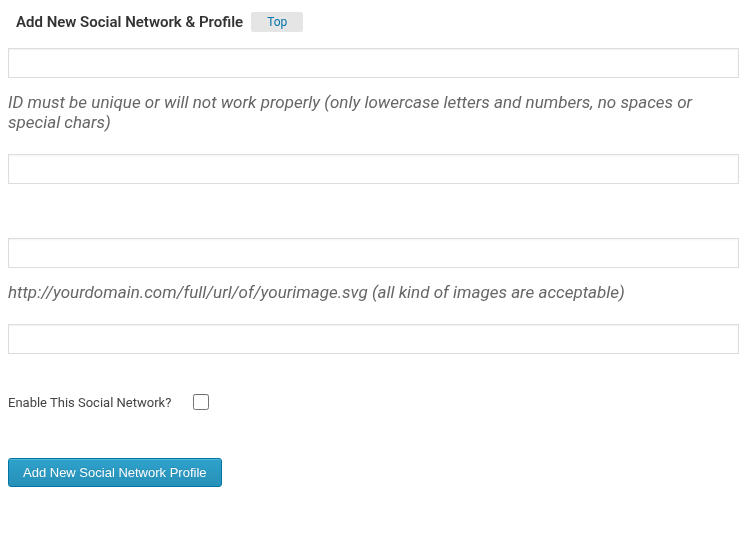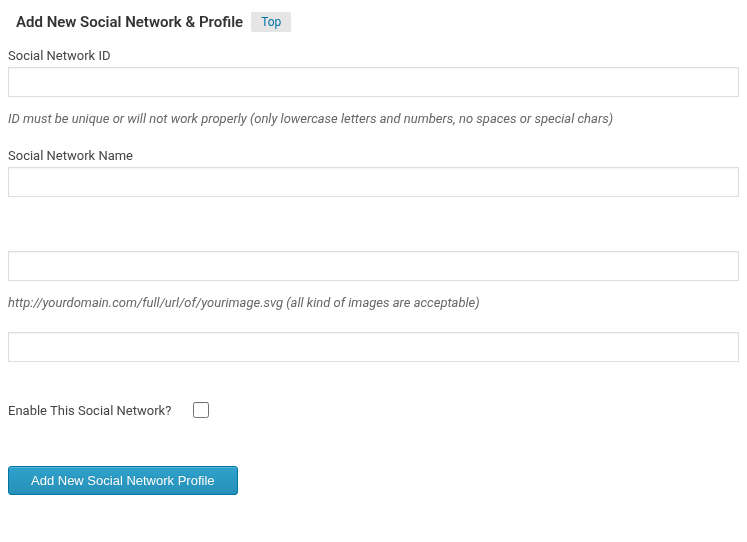--- a/index.html
+++ b/index.html
@@ -20,21 +20,21 @@
     }
     .header h1 {
       font-size: 15px;
       font-weight: 600;
       color: #333;
     }
     .top-link {
       background: #e5e5e5;
       color: #0073aa;
       font-size: 12px;
-      padding: 3px 10px;
+      padding: 3px 16px;
       border-radius: 2px;
       cursor: pointer;
       text-decoration: none;
     }
     .field-group {
       margin-bottom: 14px;
     }
     .field-label {
       display: block;
       font-size: 13px;
@@ -46,21 +46,21 @@
       height: 30px;
       border: 1px solid #ddd;
       background: #fff;
       font-size: 13px;
       padding: 4px 8px;
       box-shadow: inset 0 1px 2px rgba(0,0,0,0.05);
     }
     .hint {
       font-style: italic;
       color: #666;
-      font-size: 13px;
+      font-size: 17px;
       margin-top: 6px;
       margin-bottom: 22px;
     }
     .spacer-lg { height: 40px; }
     .checkbox-row {
       display: flex;
       align-items: center;
       gap: 22px;
       margin-top: 40px;
       margin-bottom: 48px;
@@ -75,45 +75,43 @@
       border: 1px solid #b4b9be;
       background: #fff;
       box-shadow: inset 0 1px 2px rgba(0,0,0,0.1);
     }
     .submit-btn {
       background: #2ea2cc;
       background: linear-gradient(#2ea2cc, #2790b8);
       border: 1px solid #0074a2;
       color: #fff;
       font-size: 13px;
-      padding: 6px 22px;
+      padding: 6px 14px;
       border-radius: 3px;
       cursor: pointer;
       box-shadow: inset 0 1px 0 rgba(120,200,230,0.5);
       text-shadow: 0 -1px 0 rgba(0,0,0,0.1);
     }
   </style>
 </head>
 <body>
 
 
 
 <div class="header">
   <h1>Add New Social Network &amp; Profile</h1>
   <a class="top-link">Top</a>
 </div>
 
 <div class="field-group">
-  <label class="field-label">Social Network ID</label>
   <input type="text" class="text-input" value="" style="">
 </div>
 <p class="hint">ID must be unique or will not work properly (only lowercase letters and numbers, no spaces or special chars)</p>
 
 <div class="field-group">
-  <label class="field-label">Social Network Name</label>
   <input type="text" class="text-input" value="" style="">
 </div>
 
 <div class="spacer-lg"></div>
 
 <div class="field-group">
   <input type="text" class="text-input" value="" style="">
 </div>
 <p class="hint">http://yourdomain.com/full/url/of/yourimage.svg (all kind of images are acceptable)</p>
 

